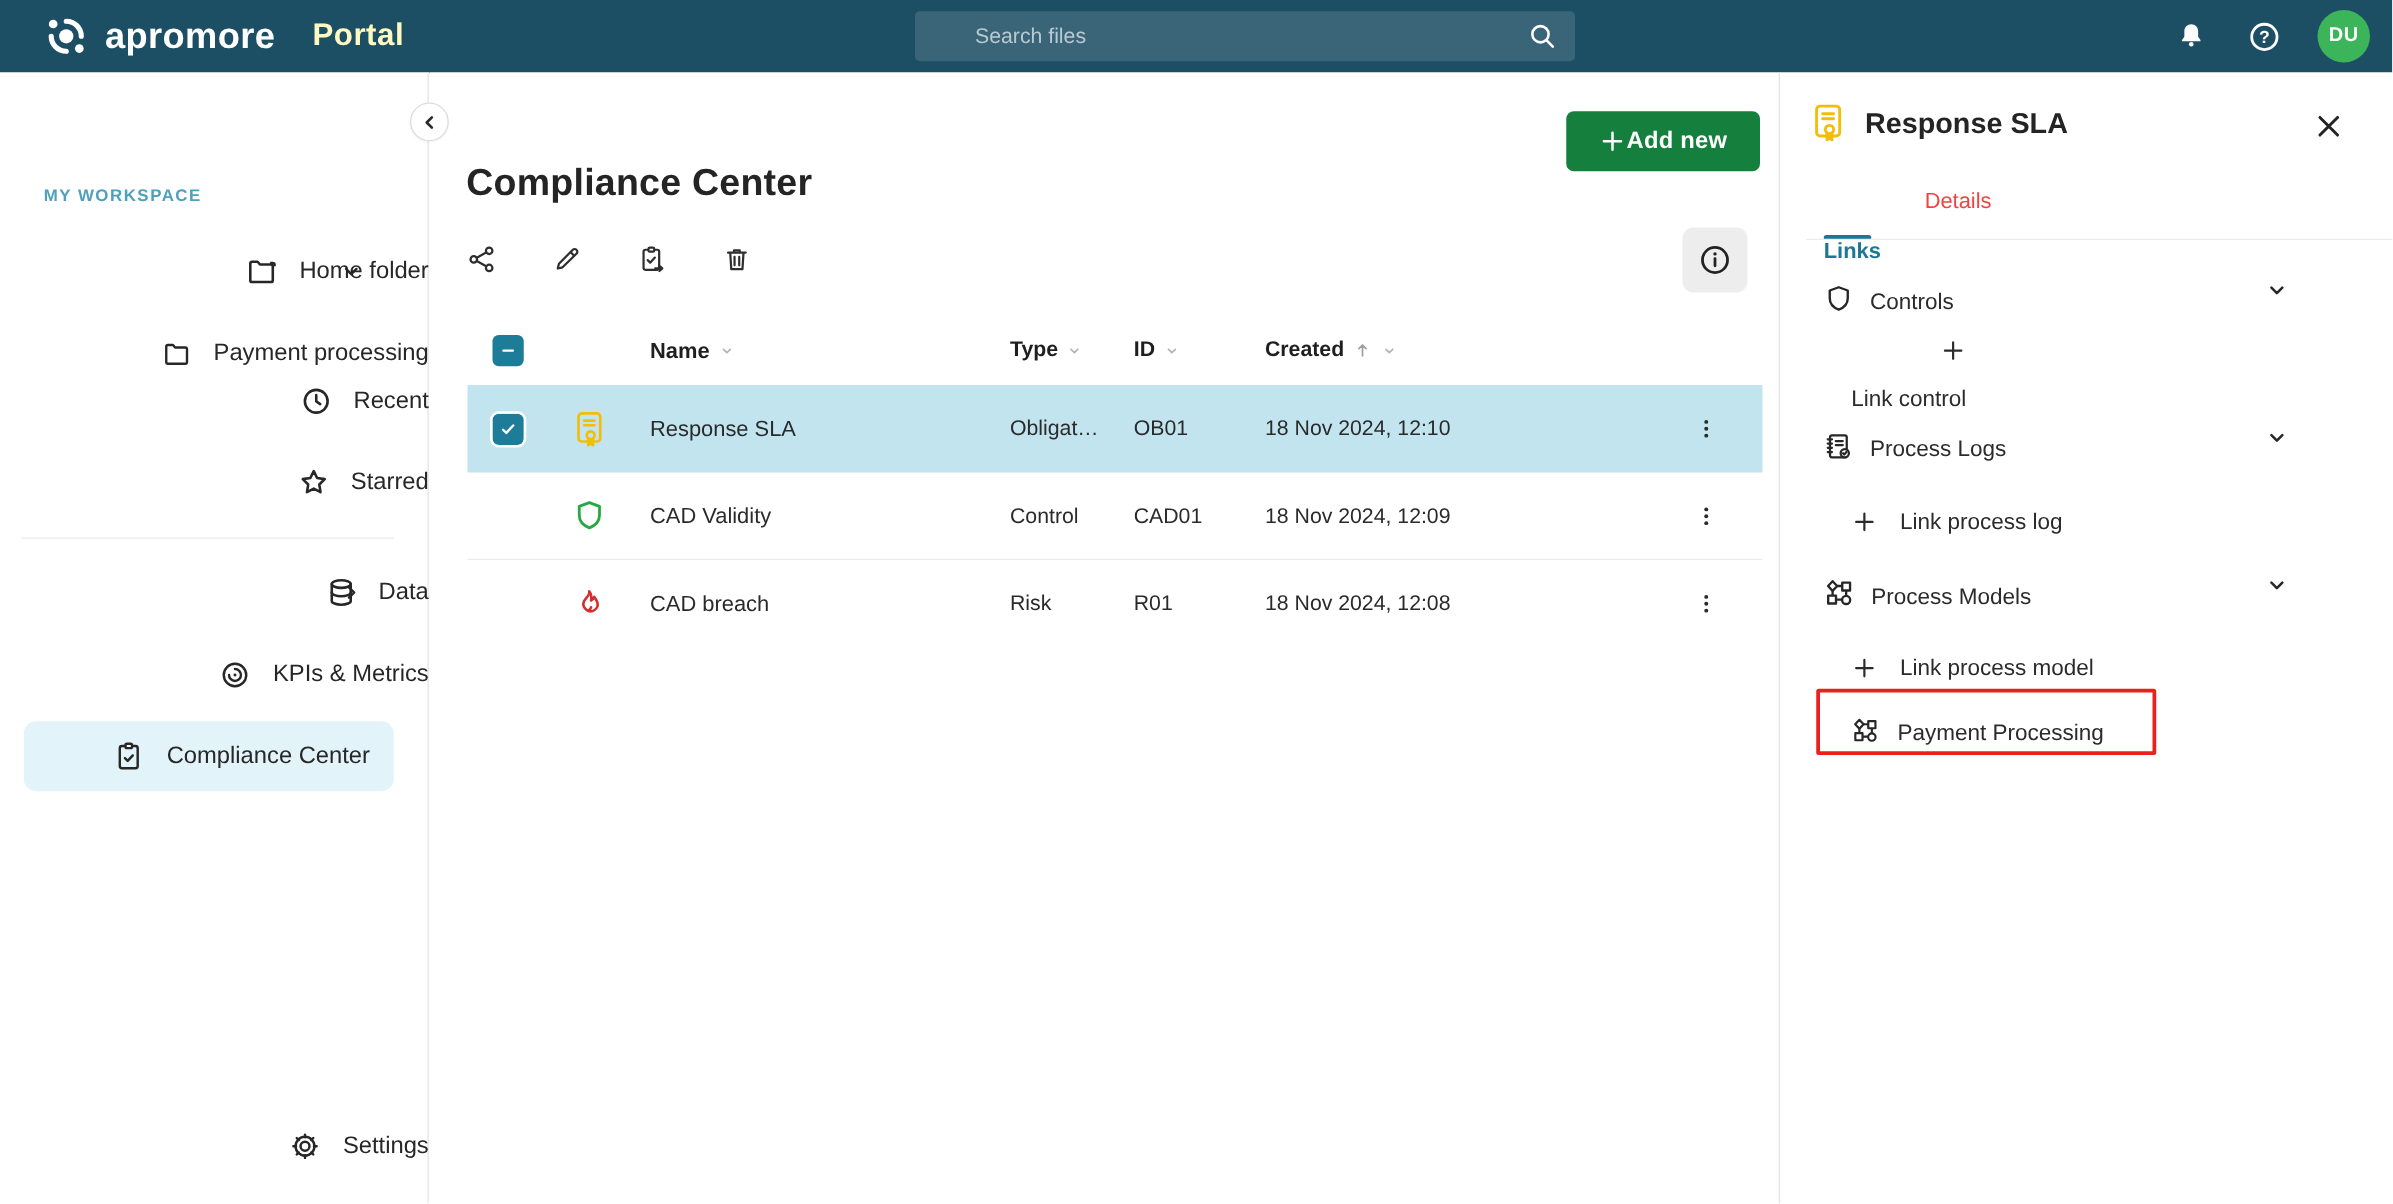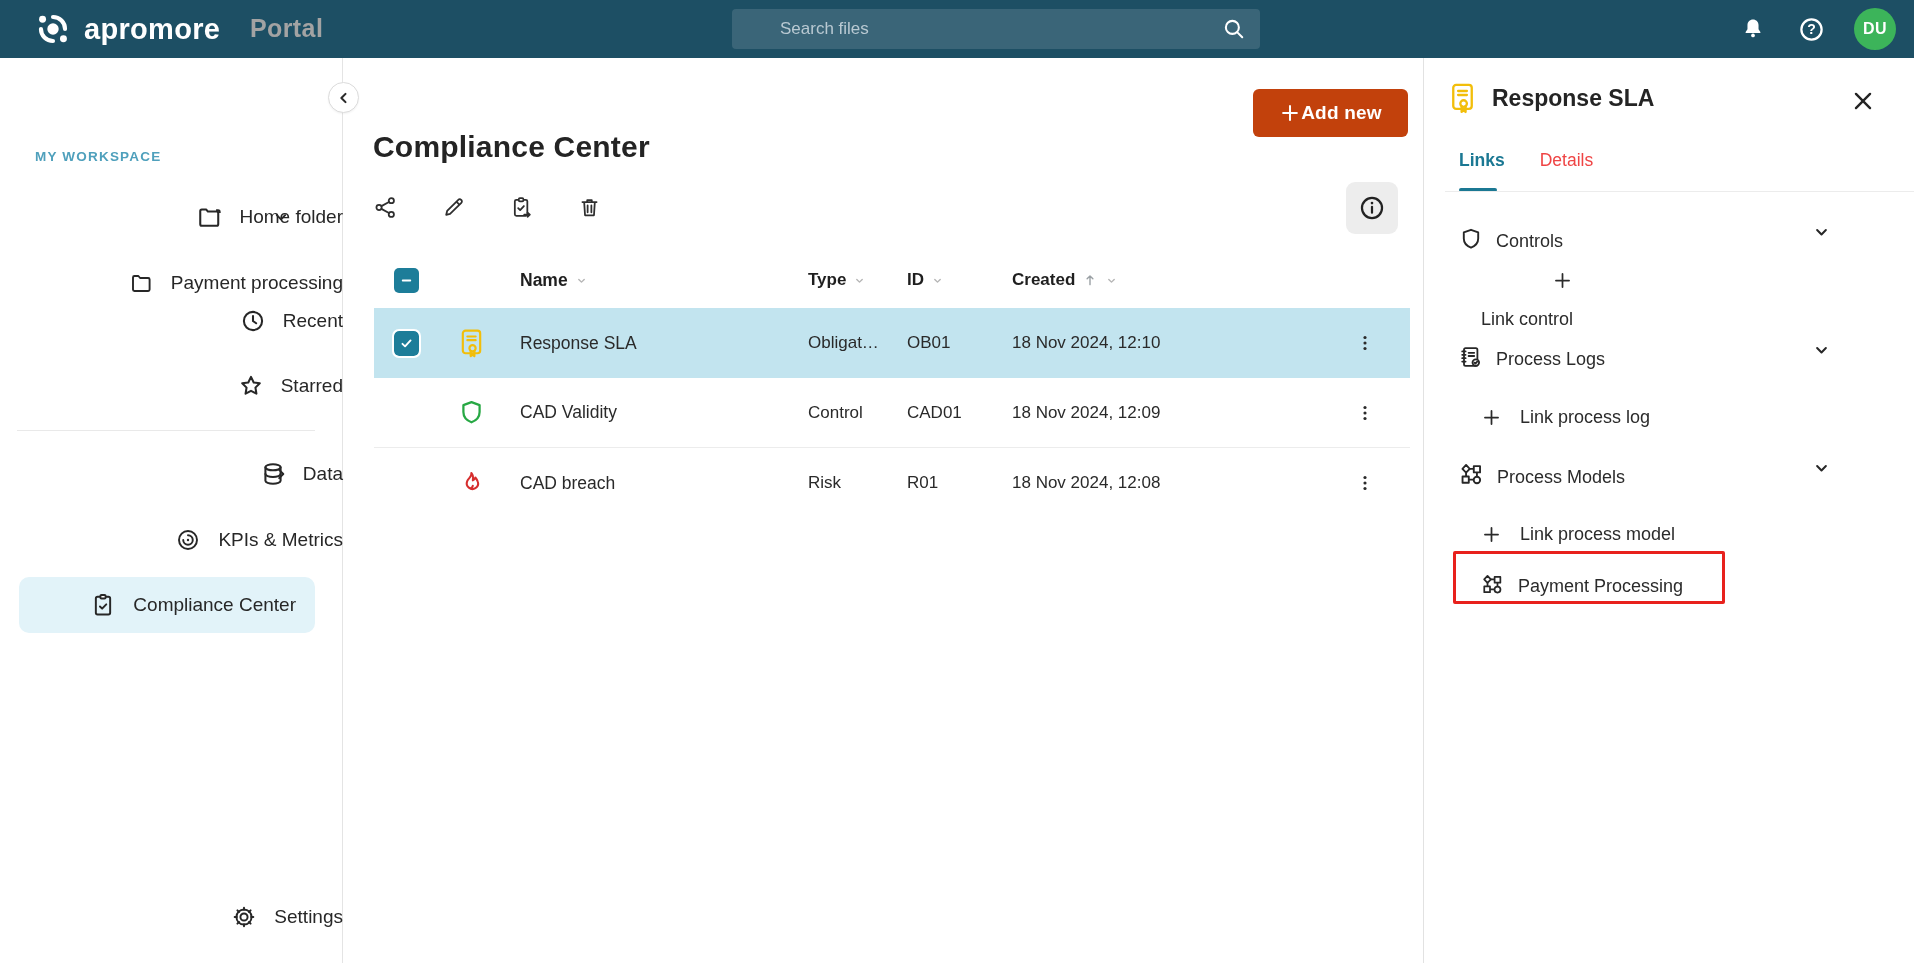--- a/index.html
+++ b/index.html
@@ -3,21 +3,21 @@
 <meta charset="utf-8">
 <style>
   * { margin:0; padding:0; box-sizing:border-box; }
   html,body { width:1914px; height:963px; font-family:"Liberation Sans", sans-serif; background:#fff; }
   .stage { position:relative; width:1914px; height:963px; overflow:hidden; background:#fff; }
 
   
   .topbar { position:absolute; left:0; top:0; width:1914px; height:58px; background:#1D4F64; }
   .logo-wrap { position:absolute; left:34px; top:10px; display:flex; align-items:center; gap:12px; }
   .logo-text { color:#fff; font-size:29px; font-weight:700; letter-spacing:.3px; }
-  .product-title { position:absolute; left:250px; top:14px; color:#a3a3a3; font-size:25px; font-weight:700; letter-spacing:.4px; }
+  .product-title { position:absolute; left:250px; top:14px; color:#fef9c3; font-size:25px; font-weight:700; letter-spacing:.4px; }
   .searchbox { position:absolute; left:732px; top:9px; width:528px; height:40px; background:rgba(255,255,255,.13); border-radius:4px; display:flex; align-items:center; }
   .searchbox input { flex:1; height:100%; background:transparent; border:none; outline:none; color:#fff; font-size:17px; font-family:"Liberation Sans", sans-serif; padding:0 14px 0 48px; }
   .searchbox input::placeholder { color:#B9C9D2; }
   .search-icon-btn { width:52px; height:40px; display:flex; align-items:center; justify-content:center; cursor:pointer; }
   .topbar-right { position:absolute; right:18px; top:0; height:58px; display:flex; align-items:center; gap:28px; }
   .icon-btn { width:30px; height:30px; display:flex; align-items:center; justify-content:center; cursor:pointer; }
   .avatar { width:42px; height:42px; border-radius:50%; background:#3CB45A; color:#fff; font-size:16px; font-weight:700; display:flex; align-items:center; justify-content:center; cursor:pointer; letter-spacing:.5px; }
 
   
   .sidebar { position:absolute; left:0; top:58px; width:343px; height:905px; background:#fff; border-right:1px solid #E4E4E4; }
@@ -28,21 +28,21 @@
   .side-chevron { position:absolute; right:52px; top:50%; transform:translateY(-50%); }
   .side-divider { position:absolute; left:17px; top:372px; width:298px; height:1px; background:#E9E9E9; }
   .active-pill { position:absolute; left:19px; top:519px; width:296px; height:56px; background:#E2F3F9; border-radius:10px; }
   .collapse-btn { position:absolute; left:328px; top:82px; width:31px; height:31px; border-radius:50%; background:#fff; border:1px solid #DCDCDC; display:flex; align-items:center; justify-content:center; cursor:pointer; z-index:6; box-shadow:0 1px 2px rgba(0,0,0,.05); }
 
   
   .main { position:absolute; left:344px; top:58px; width:1079px; height:905px; background:#fff; }
   .page-title { position:absolute; left:29px; top:72px; font-size:30px; font-weight:700; color:#242424; letter-spacing:.2px; }
   .toolbar { position:absolute; left:22px; top:130px; display:flex; gap:30px; }
   .tool-btn { width:38px; height:38px; display:flex; align-items:center; justify-content:center; cursor:pointer; border-radius:6px; }
-  .add-new-btn { position:absolute; left:909px; top:31px; width:155px; height:48px; background:#c2410c; border:none; border-radius:6px; color:#fff; font-size:19px; font-weight:700; font-family:"Liberation Sans", sans-serif; display:flex; align-items:center; justify-content:center; gap:0; cursor:pointer; letter-spacing:.2px; }
+  .add-new-btn { position:absolute; left:909px; top:31px; width:155px; height:48px; background:#15803d; border:none; border-radius:6px; color:#fff; font-size:19px; font-weight:700; font-family:"Liberation Sans", sans-serif; display:flex; align-items:center; justify-content:center; gap:0; cursor:pointer; letter-spacing:.2px; }
   .info-btn { position:absolute; left:1002px; top:124px; width:52px; height:52px; background:#EDEDED; border:none; border-radius:9px; display:flex; align-items:center; justify-content:center; cursor:pointer; }
 
   .table { position:absolute; left:30px; top:194px; width:1036px; }
   .tgrid { display:grid; grid-template-columns:64px 66px 290px 104px 102px 320px 90px; align-items:center; }
   .thead { height:56px; font-size:17px; font-weight:700; color:#1F1F1F; }
   .th { display:flex; align-items:center; gap:7px; cursor:pointer; }
   .trow { height:70px; font-size:17px; color:#2A2A2A; cursor:pointer; }
   .trow.selected { background:#C2E4EF; }
   .trow.bordered { border-bottom:1px solid #ECECEC; }
   .cell-check { padding-left:20px; }
@@ -56,21 +56,21 @@
   .checkbox.ring { outline:2px solid #fff; }
   .kebab-btn { width:34px; height:34px; display:flex; align-items:center; justify-content:center; cursor:pointer; }
 
   
   .panel { position:absolute; left:1423px; top:58px; width:491px; height:905px; background:#fff; border-left:1px solid #E2E2E2; }
   .panel-head { position:absolute; left:25px; top:24px; display:flex; align-items:center; gap:16px; }
   .panel-title { font-size:23px; font-weight:700; color:#242424; }
   .panel-close { position:absolute; right:36px; top:28px; width:30px; height:30px; display:flex; align-items:center; justify-content:center; cursor:pointer; }
   .tabs { position:absolute; left:35px; top:92px; display:flex; gap:35px; font-size:17.5px; }
   .tab { cursor:pointer; padding-bottom:12px; }
-  .tab.active { color:#1B7893; font-weight:600; }
+  .tab.active { color:#1B7893; font-weight:600;margin-top:40px; }
   .tab.inactive { color:#ef4444; }
   .tab-underline { position:absolute; left:35px; top:130px; width:38px; height:4px; border-radius:2px; background:#1B7893; }
   .tabs-divider { position:absolute; left:21px; top:133px; width:470px; height:1px; background:#ECECEC; }
 
   .p-row { position:absolute; left:35px; height:40px; display:flex; align-items:flex-end; gap:13px; cursor:pointer; color:#2B2B2B; font-size:18px; }
   .p-row.indent { left:57px; gap:18px; }
   .p-chevron { position:absolute; left:352px; top:50%; transform:translateY(-50%); }
   .annotation-box { position:absolute; left:29px; top:493px; width:272px; height:53px; border:3px solid #E8211D; border-radius:2px; pointer-events:none; }
 
   svg { display:block; }

